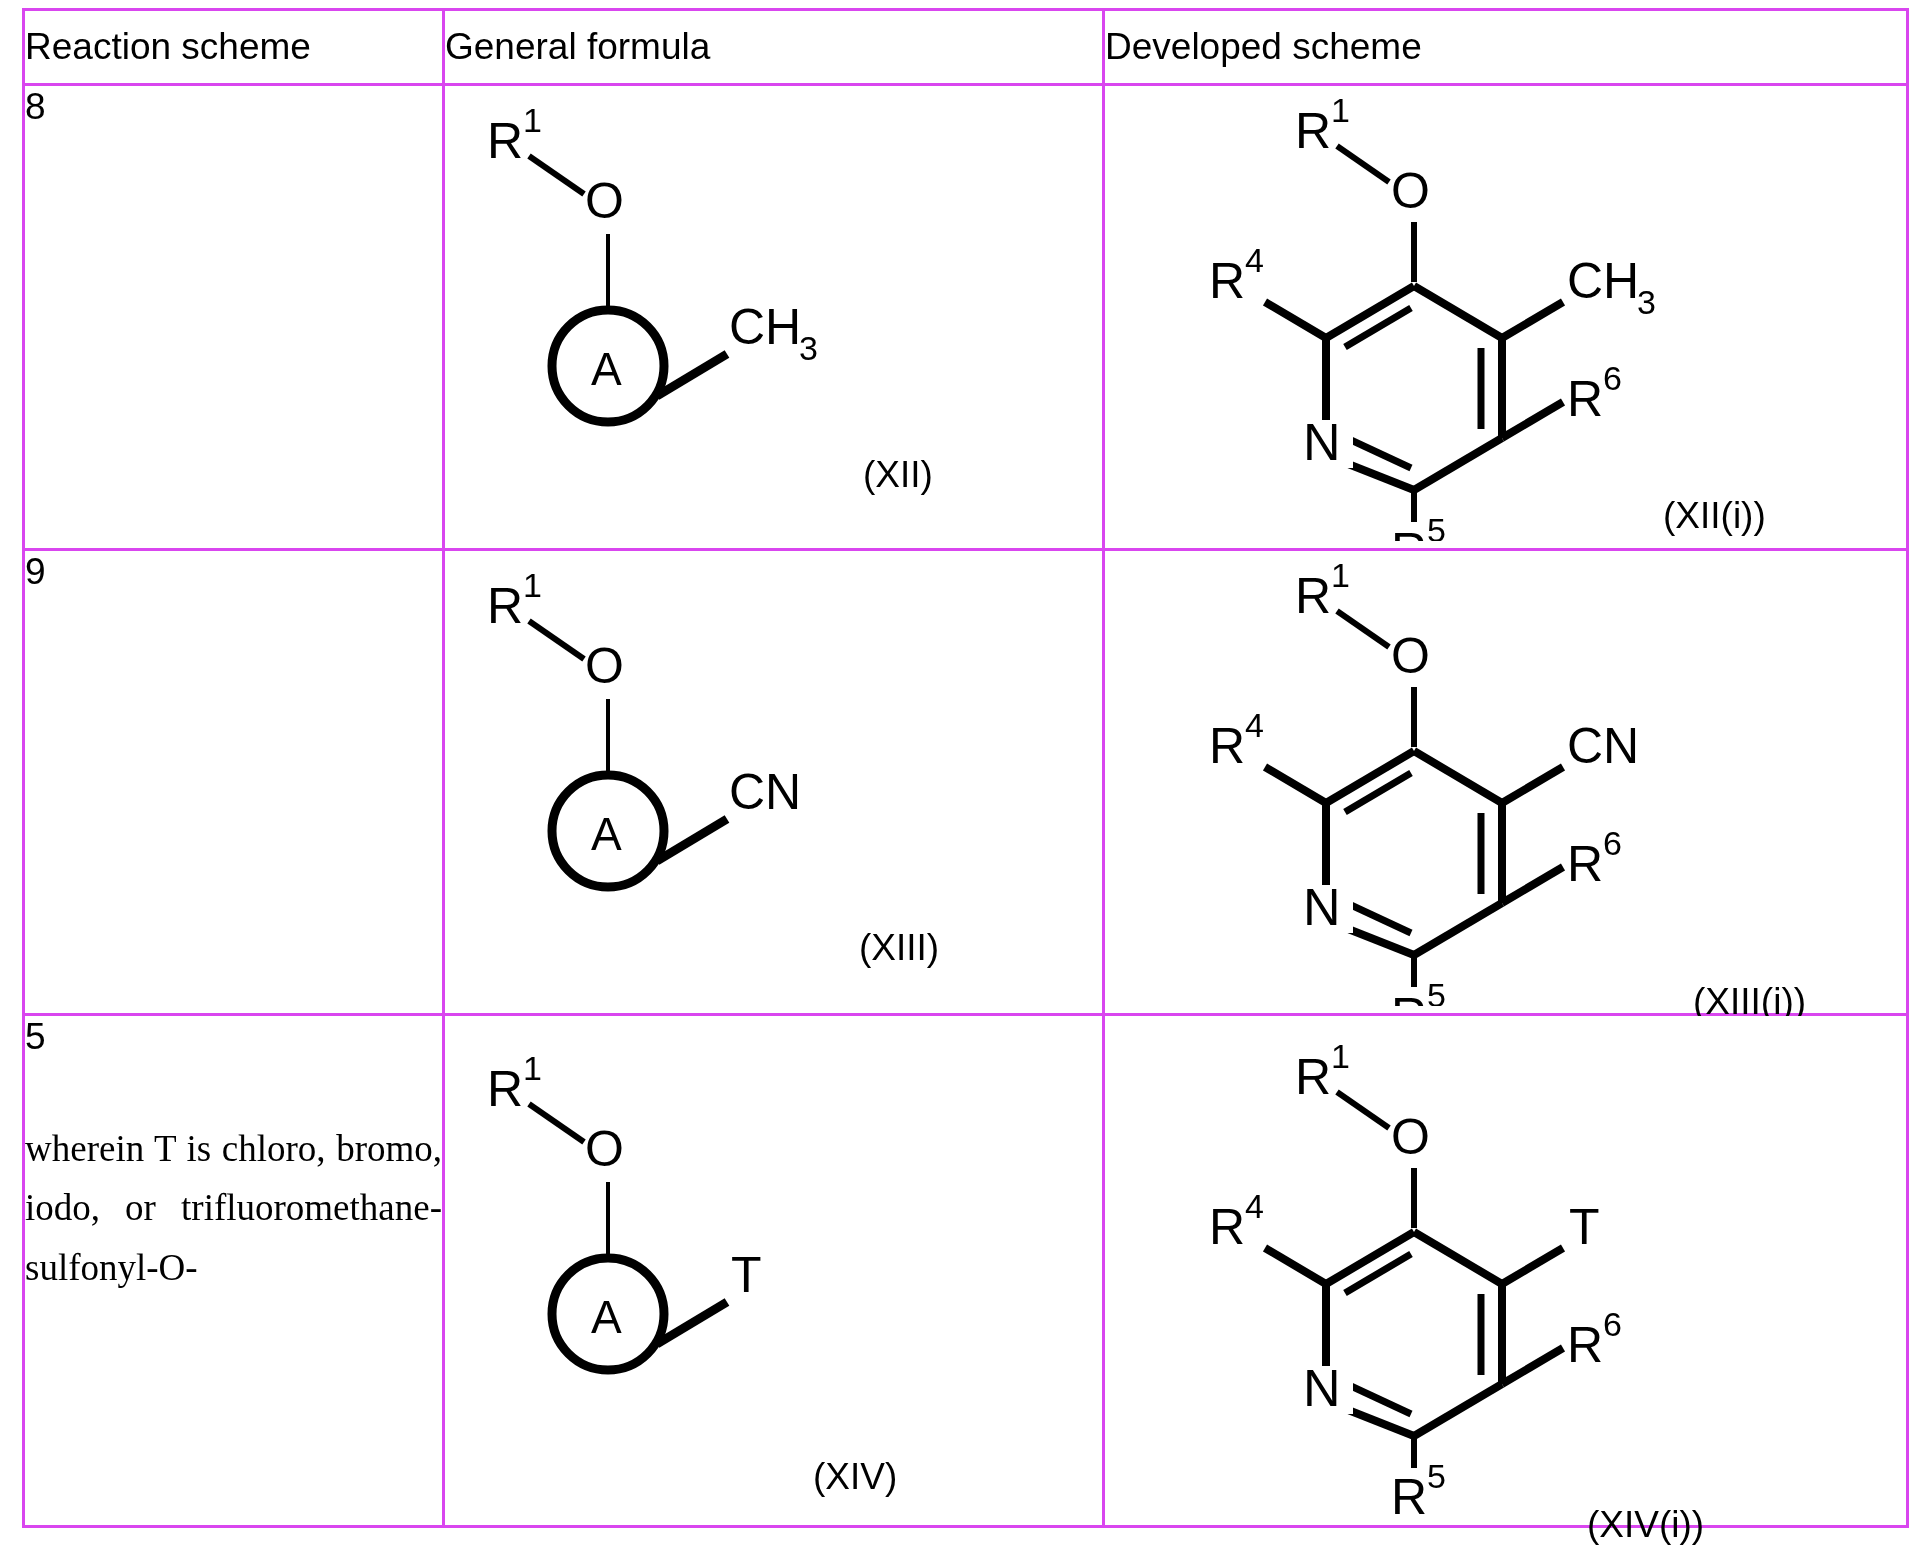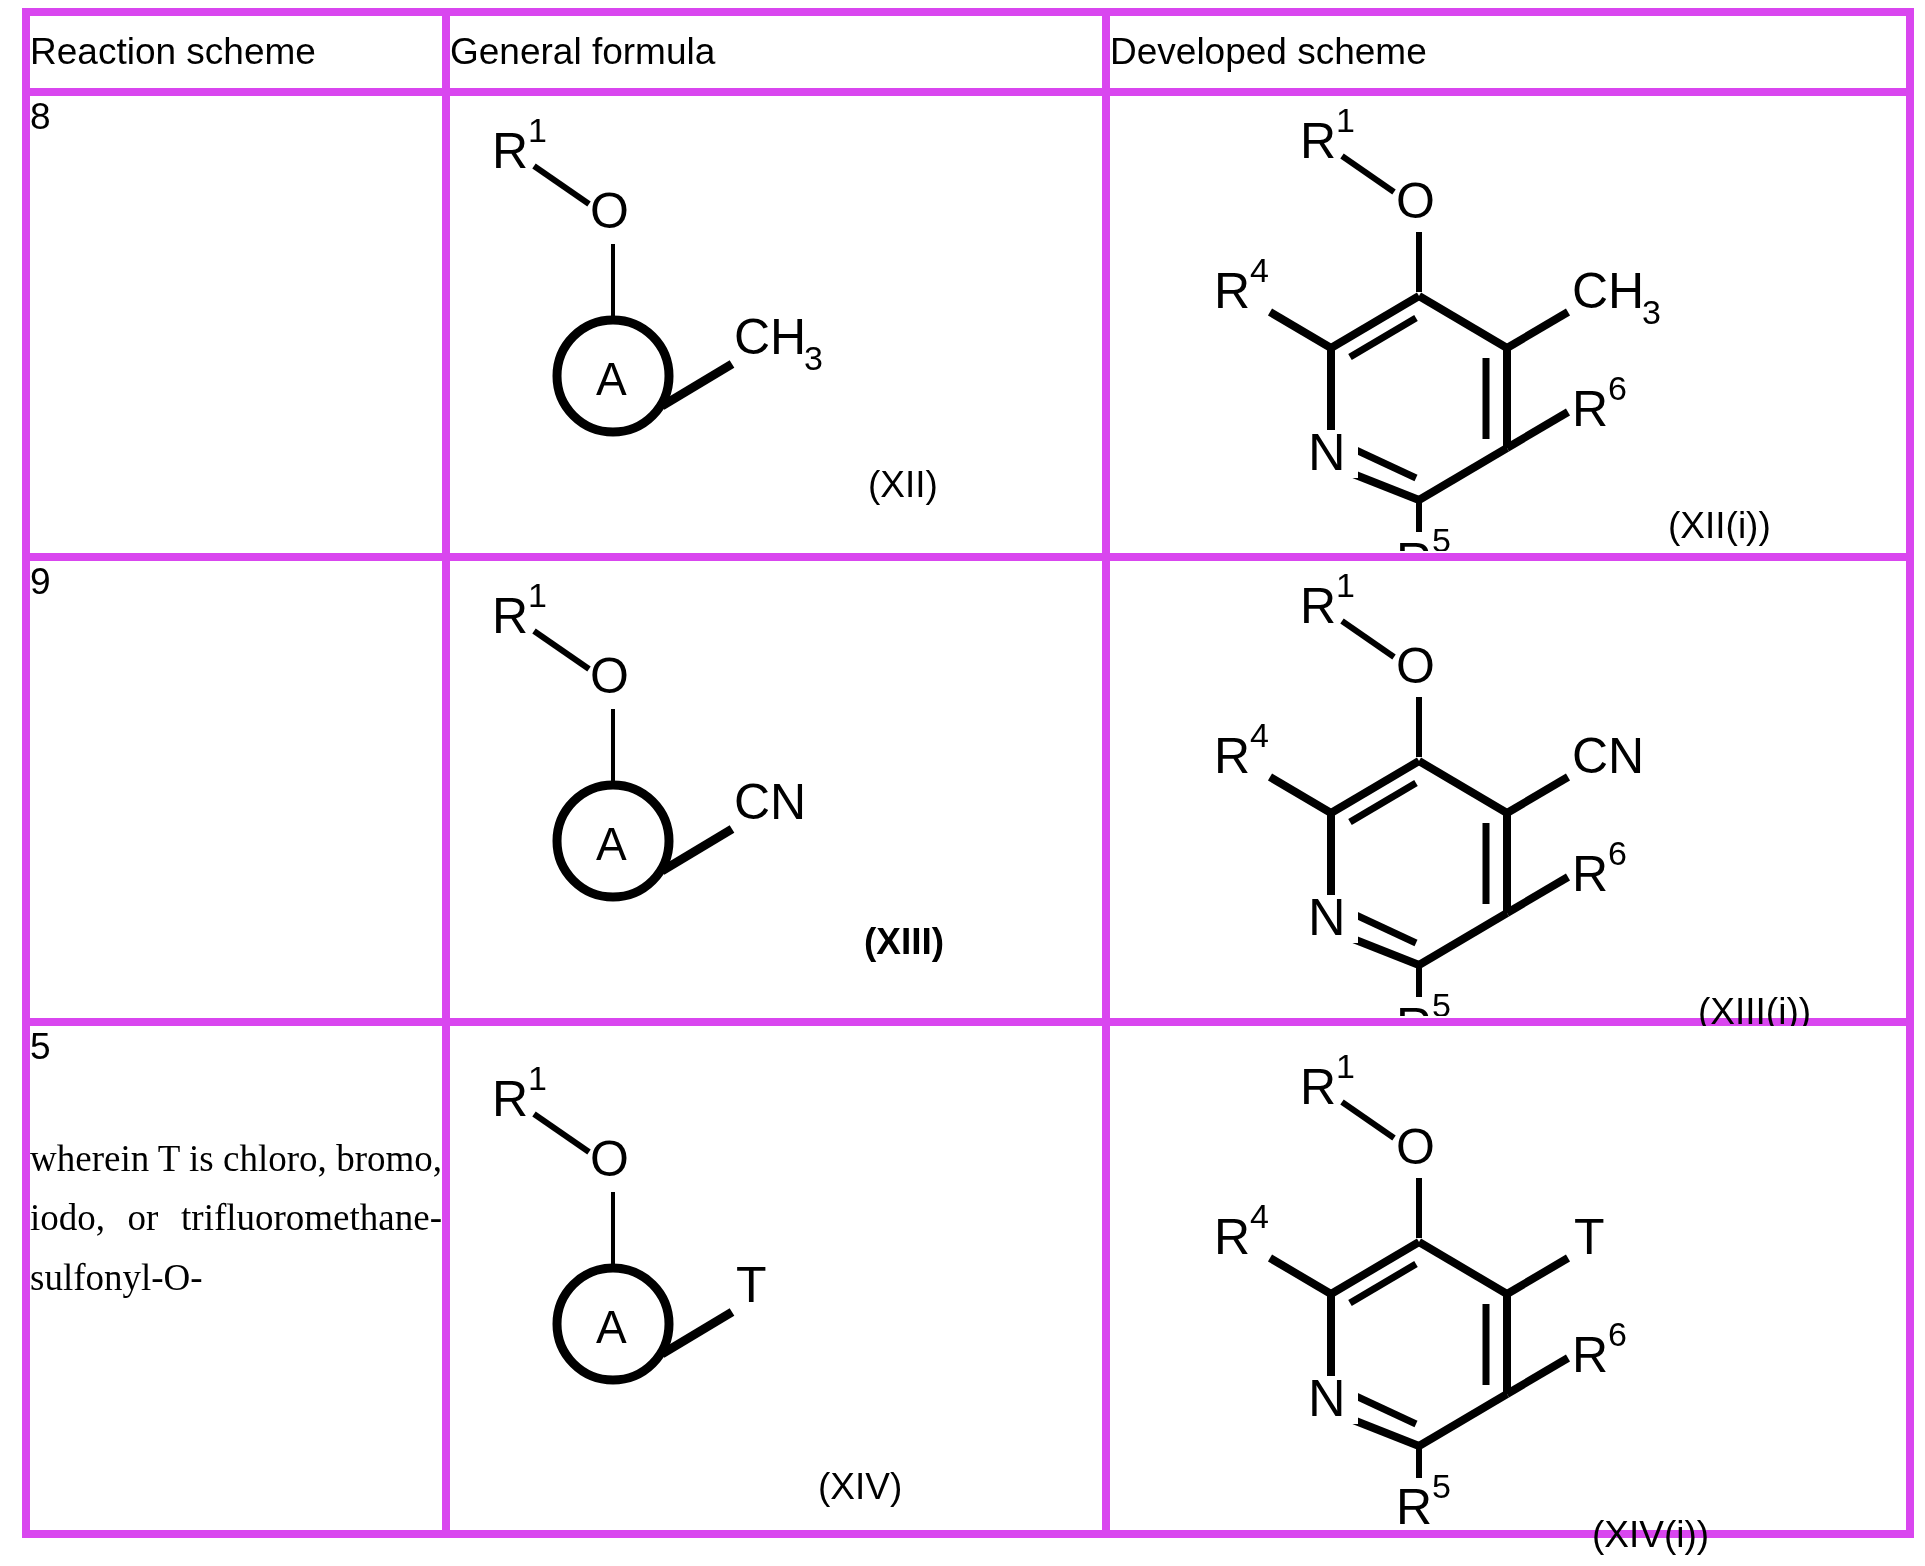--- a/index.html
+++ b/index.html
@@ -21,21 +21,21 @@
   table.scheme-table {
     border-collapse: collapse;
     position: absolute;
     left: 22px;
     top: 8px;
     width: 1884px;
     table-layout: fixed;
   }
   table.scheme-table td,
   table.scheme-table th {
-    border: 8px solid #d946ef;
+    border: 3px solid #d946ef;
     padding: 0;
     vertical-align: top;
     background: #ffffff;
   }
   col.c-scheme { width: 420px; }
   col.c-general { width: 660px; }
   col.c-developed { width: 804px; }
 
   .hdr-cell {
     height: 72px;
@@ -200,21 +200,21 @@
               <text x="42" y="72" font-family="Liberation Sans, sans-serif" font-size="50">R</text>
               <text x="78" y="46" font-family="Liberation Sans, sans-serif" font-size="34">1</text>
               <line x1="84" y1="70" x2="139" y2="108" stroke="#000" stroke-width="6"></line>
               <text x="140" y="132" font-family="Liberation Sans, sans-serif" font-size="50">O</text>
               <line x1="163" y1="148" x2="163" y2="222" stroke="#000" stroke-width="4"></line>
               <circle cx="163" cy="280" r="56" fill="none" stroke="#000" stroke-width="9"></circle>
               <text x="146" y="299" font-family="Liberation Sans, sans-serif" font-size="46">A</text>
               <line x1="212" y1="310" x2="282" y2="268" stroke="#000" stroke-width="9"></line>
               <text x="284" y="258" font-family="Liberation Sans, sans-serif" font-size="50">CN</text>
             </svg>
-            <div class="flabel" style="left:414px; top:320px;font-weight:bold;">(XIII)</div>
+            <div class="flabel" style="left:414px; top:336px;">(XIII)</div>
           </div>
         </td>
 
         <td class="struct-cell">
           <div class="struct-wrap">
             <svg class="struct" width="804" height="455" viewBox="0 0 804 455">
               <text x="190" y="62" font-family="Liberation Sans, sans-serif" font-size="50">R</text>
               <text x="226" y="36" font-family="Liberation Sans, sans-serif" font-size="34">1</text>
               <line x1="232" y1="60" x2="284" y2="96" stroke="#000" stroke-width="6"></line>
               <text x="286" y="122" font-family="Liberation Sans, sans-serif" font-size="50">O</text>

